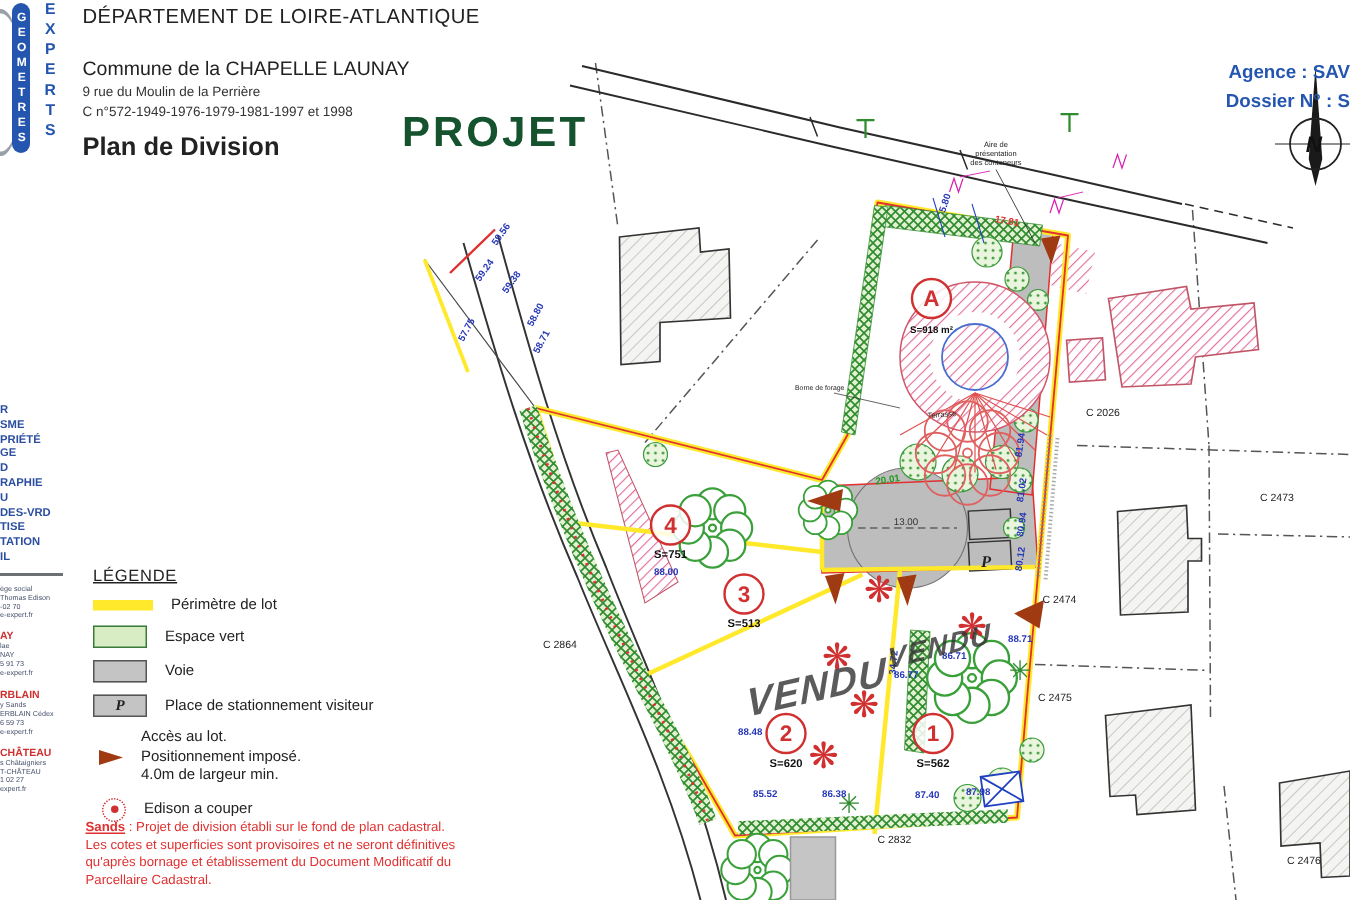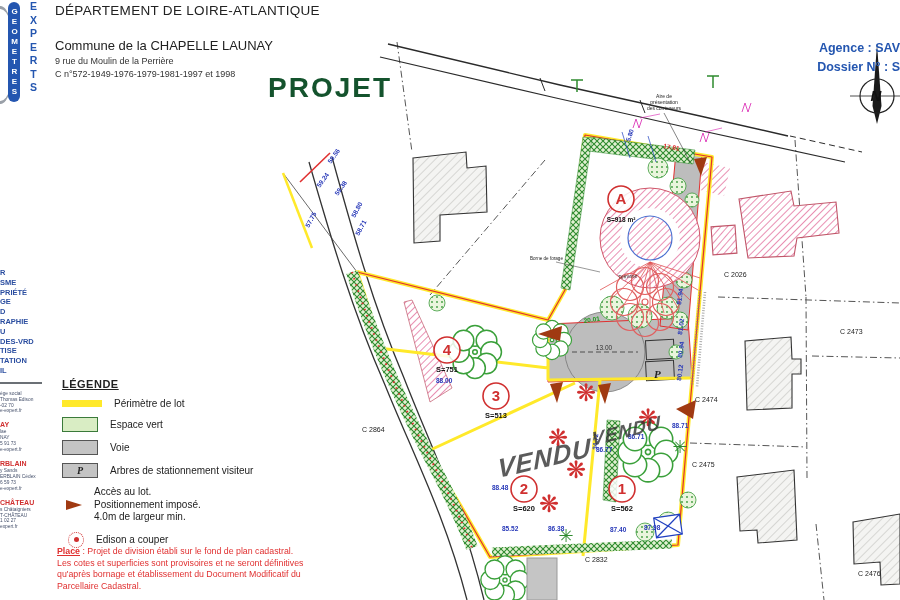--- a/index.html
+++ b/index.html
@@ -27,21 +27,21 @@
           font-size:12.5px;line-height:19px;white-space:nowrap;margin-top:39px;}
   
   #sidebar{position:absolute;left:0;top:268px;width:48px;}
   .svc{font-size:7.5px;font-weight:bold;color:#2b4ea0;line-height:9.8px;white-space:nowrap;}
   .sep{width:42px;border:none;border-top:2px solid #6b7075;margin:6px 0 4px 0;}
   .office{margin-top:7px;}
   .office .city{font-size:7px;font-weight:bold;color:#d03030;line-height:8px;}
   .office .ln{font-size:4.8px;color:#45506b;line-height:5.9px;white-space:nowrap;}
   
   #legend{position:absolute;left:62px;top:378px;width:260px;}
-  .lg-title{font-size:11px;font-weight:bold;text-decoration:underline;letter-spacing:.5px;margin-bottom:8px;}
+  .lg-title{font-size:11px;font-weight:normal;text-decoration:underline;letter-spacing:.5px;margin-bottom:8px;}
   .lg-row{display:flex;align-items:center;margin-bottom:8px;gap:12px;}
   .lg-row .txt{font-size:10px;color:#222;}
   .sw-line{width:40px;border-top:1.6px dashed #7788aa;height:0;}
   .sw-yellow{width:40px;height:7px;background:#ffe92a;}
   .sw-green{width:34px;height:13px;background:#d9edc4;border:1px solid #3a7a3a;}
   .sw-gray{width:34px;height:13px;background:#c4c4c4;border:1px solid #555;}
   .sw-p{width:34px;height:13px;background:#c4c4c4;border:1px solid #555;display:flex;
         align-items:center;justify-content:center;font-size:10px;font-style:italic;
         font-family:"Liberation Serif",serif;font-weight:bold;}
   .sw-arrow{width:0;height:0;border-left:16px solid #a03a12;border-top:5.5px solid transparent;
@@ -327,20 +327,21 @@
     <div class="swoosh"></div>
     <div class="logo-col1">GEOMETRES</div>
     <div class="logo-col2">EXPERTS</div>
   </div>
 
   <div id="header">
     <div class="h-dept">DÉPARTEMENT DE LOIRE-ATLANTIQUE</div>
     <div class="h-commune">Commune de la CHAPELLE LAUNAY</div>
     <div class="h-addr">9 rue du Moulin de la Perrière</div>
     <div class="h-cad">C n°572-1949-1976-1979-1981-1997 et 1998</div>
+    <div class="h-title">Plan de Division</div>
   </div>
   <div id="stamp">PROJET</div>
   <div id="agency">
     <div>Agence : SAV</div>
     <div>Dossier N° : S</div>
   </div>
 
   <div id="sidebar">
     <div class="svc">R</div>
     <div class="svc">SME</div>
@@ -392,36 +393,36 @@
     <div class="lg-row">
       <div class="sw-green"></div>
       <span class="txt">Espace vert</span>
     </div>
     <div class="lg-row">
       <div class="sw-gray"></div>
       <span class="txt">Voie</span>
     </div>
     <div class="lg-row">
       <div class="sw-p">P</div>
-      <span class="txt">Arbres de stationnement visiteur</span>
+      <span class="txt">Place de stationnement visiteur</span>
     </div>
     <div class="lg-row">
       <div class="sw-arrow"></div>
       <div class="lg-multi">
         <div>Accès au lot.</div>
         <div>Positionnement imposé.</div>
         <div>4.0m de largeur min.</div>
       </div>
     </div>
     <div class="lg-row">
       <div class="sw-tree"></div>
       <span class="txt">Edison a couper</span>
     </div>
   </div>
 
   <div id="nota">
-    <div><span class="nlabel">Place</span><span> : Projet de division établi sur le fond de plan cadastral.</span></div>
+    <div><span class="nlabel">Sands</span><span> : Projet de division établi sur le fond de plan cadastral.</span></div>
     <div>Les cotes et superficies sont provisoires et ne seront définitives</div>
     <div>qu'après bornage et établissement du Document Modificatif du</div>
     <div>Parcellaire Cadastral.</div>
   </div>
 
 </div>
 
 </body></html>

